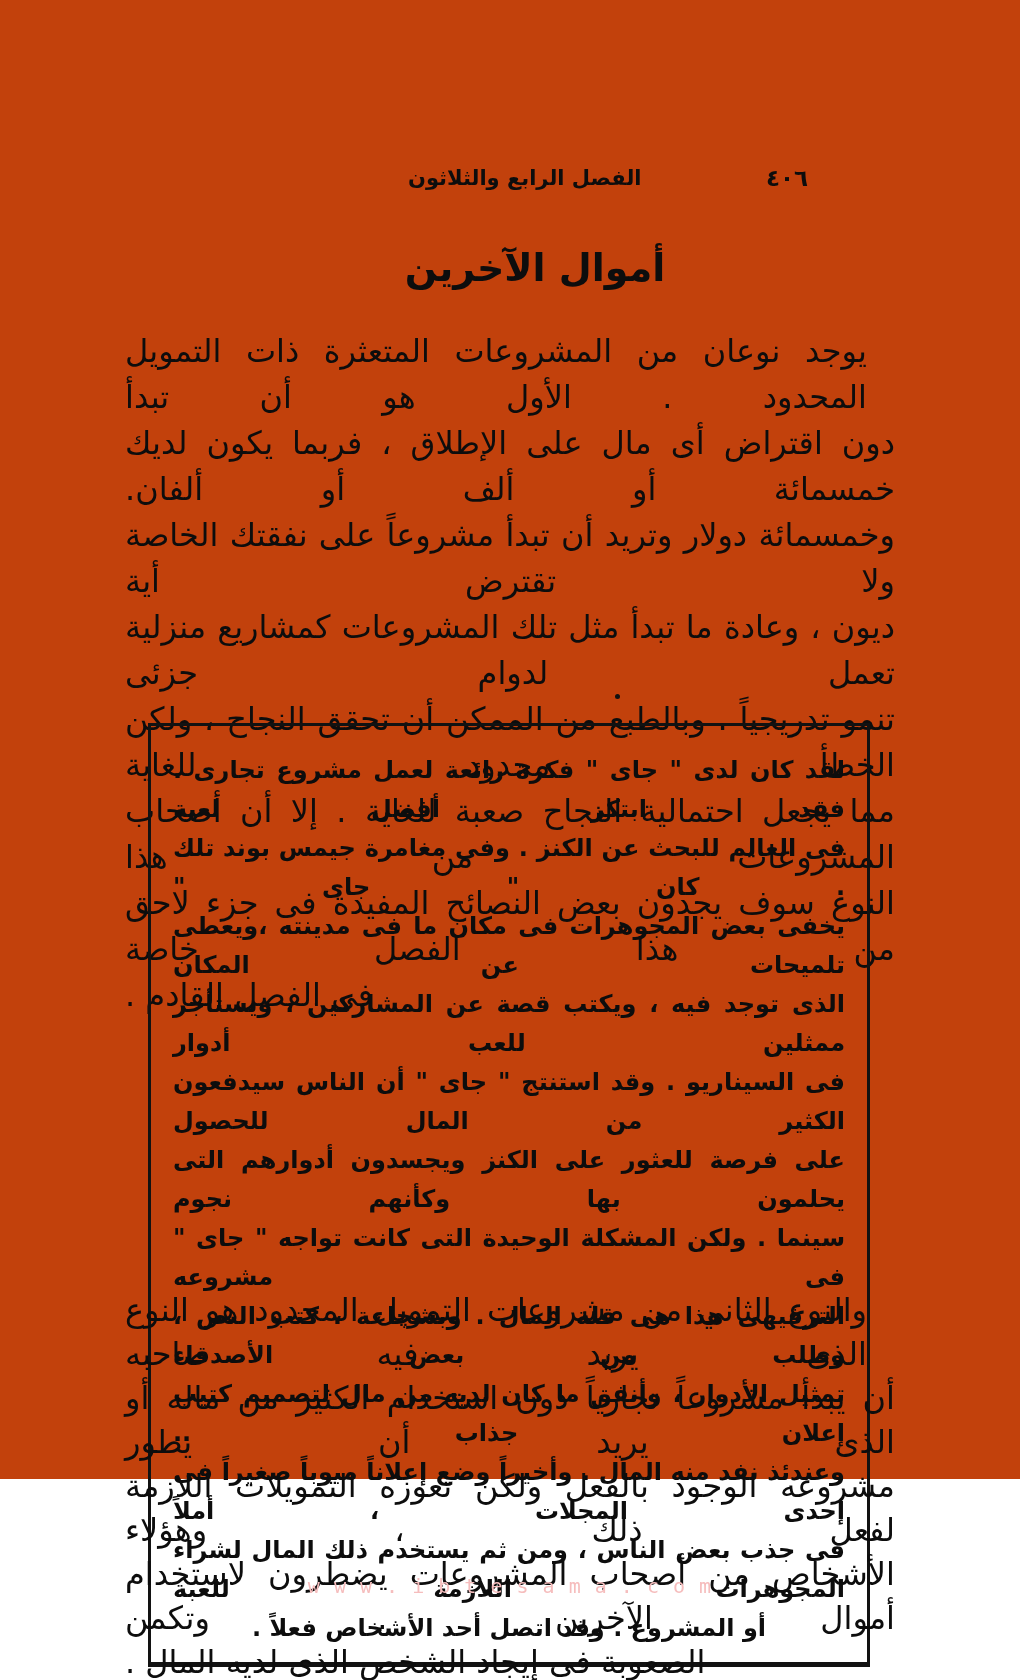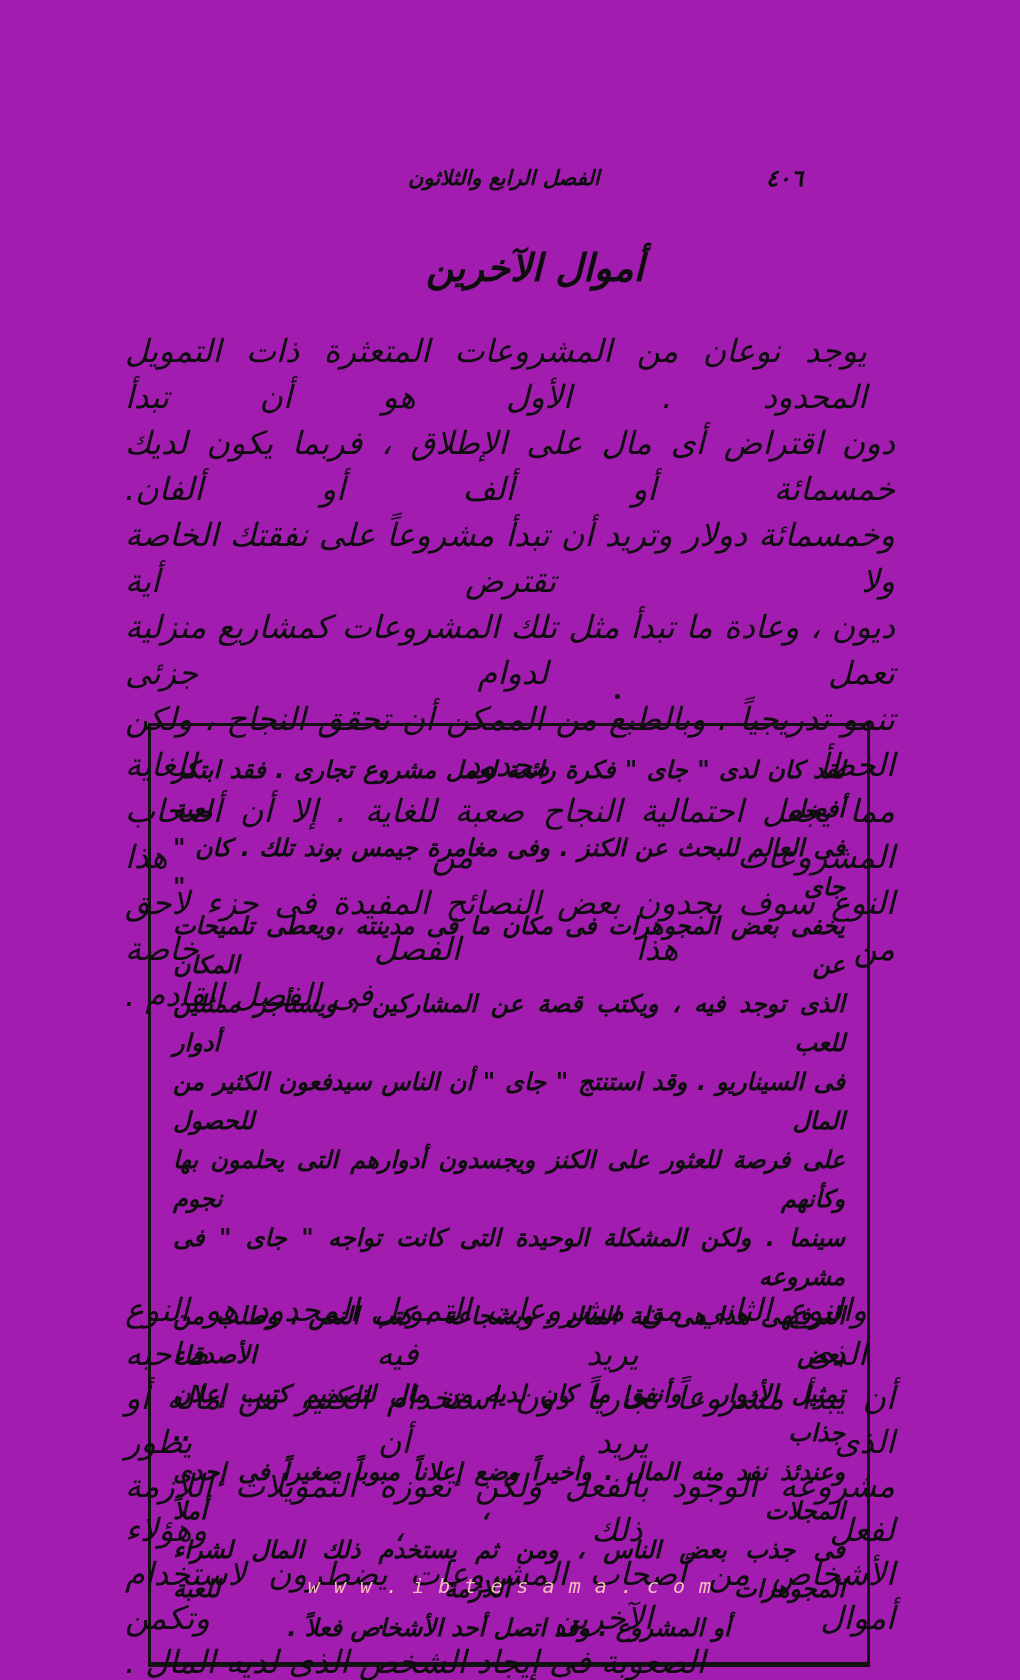--- a/index.html
+++ b/index.html
@@ -2,21 +2,21 @@
 <html lang="ar"><head>
 <meta charset="utf-8">
 <style>
   html, body { margin: 0; padding: 0; background: #ffffff; }
   body {
     width: 1020px; height: 1680px;
     font-family: "DejaVu Sans", sans-serif;
     color: #0d0d0d;
     overflow: hidden;
   }
-  .page { position: relative; width: 1020px; height: 1680px; background: #a21caf; font-style: italic; }
+  .page { position: relative; width: 1020px; height: 1479px; background: #c2410c; }
 
   
   .chapter-header {
     position: absolute; top: 166px; left: 408px;
     font-size: 21px; font-weight: bold; direction: rtl; white-space: nowrap;
   }
   .page-number {
     position: absolute; top: 165px; left: 766px;
     font-size: 23px; font-weight: bold; letter-spacing: 4px; direction: rtl; white-space: nowrap;
   }

